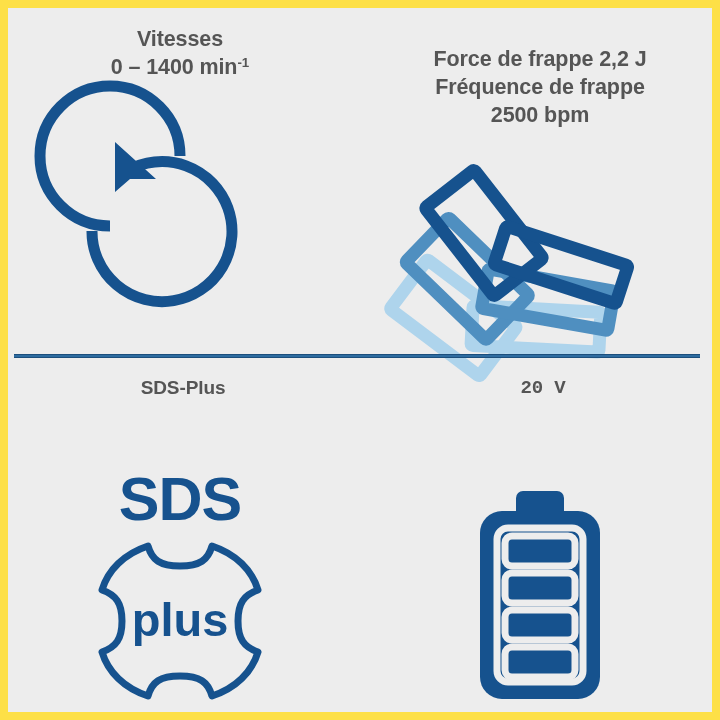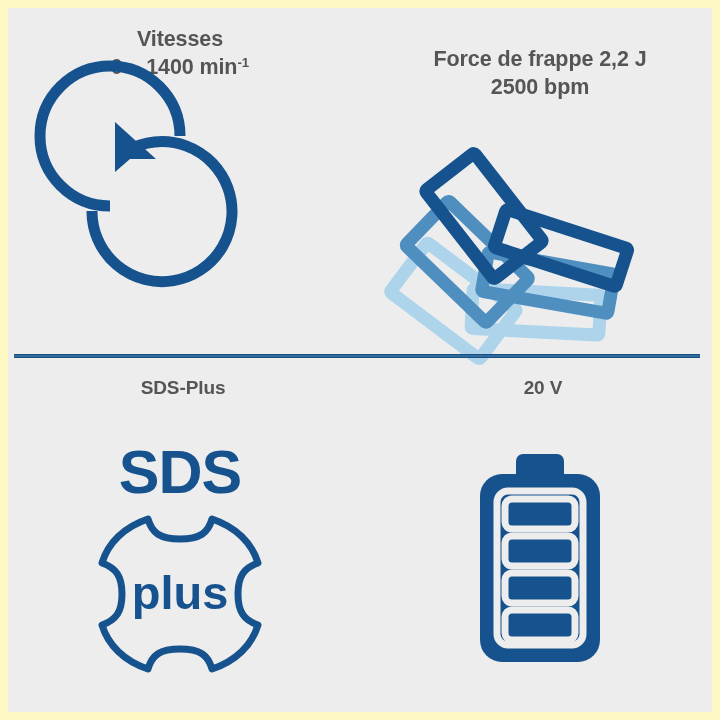--- a/index.html
+++ b/index.html
@@ -11,21 +11,21 @@
     width: 720px;
     height: 720px;
     overflow: hidden;
     font-family: "Liberation Sans", sans-serif;
   }
 
   #infographic {
     position: relative;
     width: 720px;
     height: 720px;
-    background: #fef9c3;
+    background: #fde047;
     box-sizing: border-box;
   }
   
   #infographic::before {
     content: "";
     position: absolute;
     left: 8px; top: 8px; right: 8px; bottom: 8px;
     background: #ededed;
     pointer-events: none;
   }
@@ -33,21 +33,21 @@
   .layer { position: relative; z-index: 2; }
 
   
   .quad {
     position: absolute;
     width: 360px;
   }
   .q-tl { left: 0;   top: 0;   }
   .q-tr { left: 360px; top: 0; margin-top: 20px; }
   .q-bl { left: 0;   top: 358px; }
-  .q-br { left: 360px; top: 358px; }
+  .q-br { left: 360px; top: 358px; font-family: Liberation Mono, monospace; }
 
   
   .caption {
     text-align: center;
     color: #555555;
     font-weight: bold;
     line-height: 1.30;
     letter-spacing: -0.1px;
   }
   .cap-top {
@@ -81,21 +81,21 @@
     border-top: 1px solid #1c4f7d;
     border-bottom: 1px solid #1c4f7d;
     box-sizing: border-box;
     z-index: 3;
   }
 
   
   .icon-box {
     width: 360px;
     display: flex;
-    align-items: center;
+    align-items: flex-end;
     justify-content: center;
   }
   .icon-top    { height: 250px; }
   .icon-bottom { height: 290px; }
 
   svg { display: block; overflow: visible; }
 
   
   .sds-stack {
     display: flex;
@@ -138,20 +138,21 @@
 
           <polygon points="37,12 37,62 52,49 78,49" fill="#16528e" transform="translate(-2,4)"></polygon>
         </svg>
       </div>
     </div>
 
     <div class="quad q-tr">
 
       <div class="caption cap-top">
         <span class="line">Force de frappe 2,2 J</span>
+        <span class="line">Fréquence de frappe</span>
         <span class="line">2500 bpm</span>
       </div>
 
       <div class="icon-box icon-top">
         <svg width="230" height="215" viewBox="0 0 230 215">
 
           <g transform="translate(-30,74) rotate(-15 100 100)">
             <rect x="28" y="36" width="62" height="112" rx="2" fill="none" stroke="#aed4ec" stroke-width="13" transform="rotate(-38 59 92)"></rect>
             <rect x="72" y="104" width="128" height="40" rx="2" fill="none" stroke="#aed4ec" stroke-width="13" transform="rotate(18 136 124)"></rect>
           </g>

